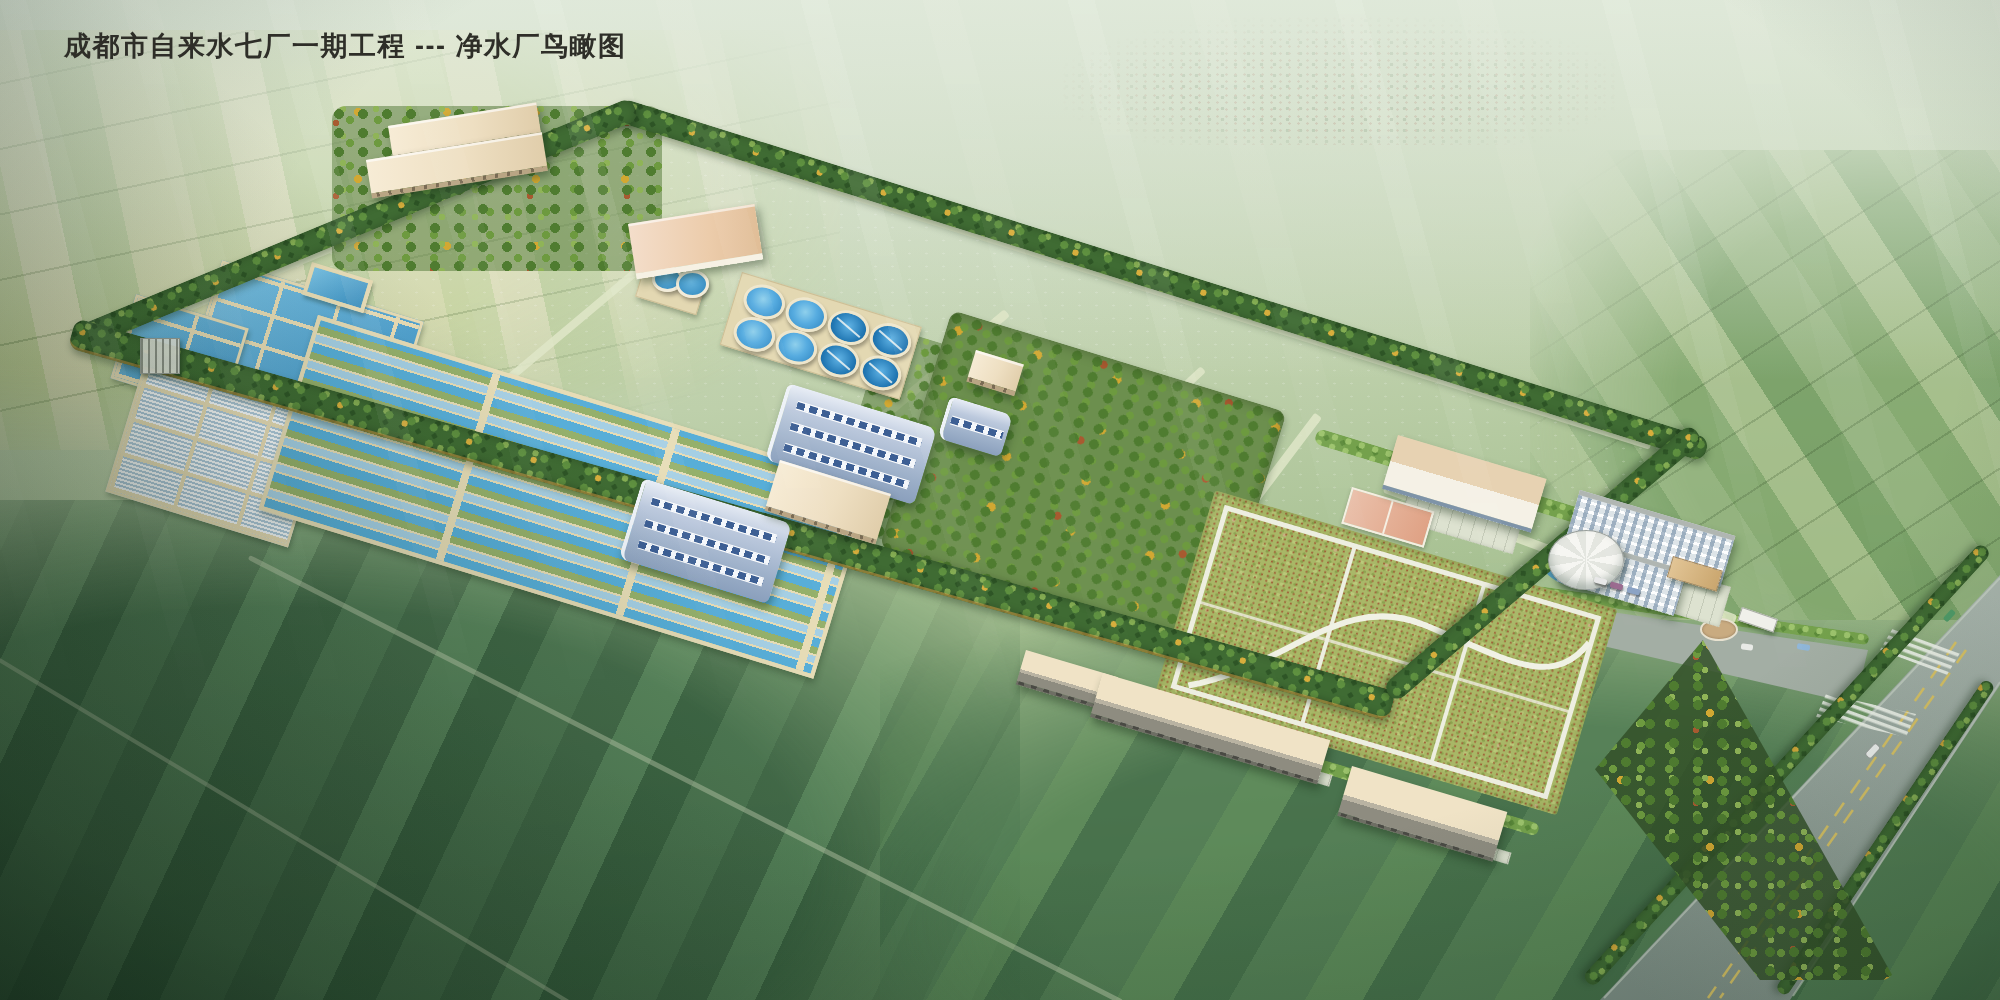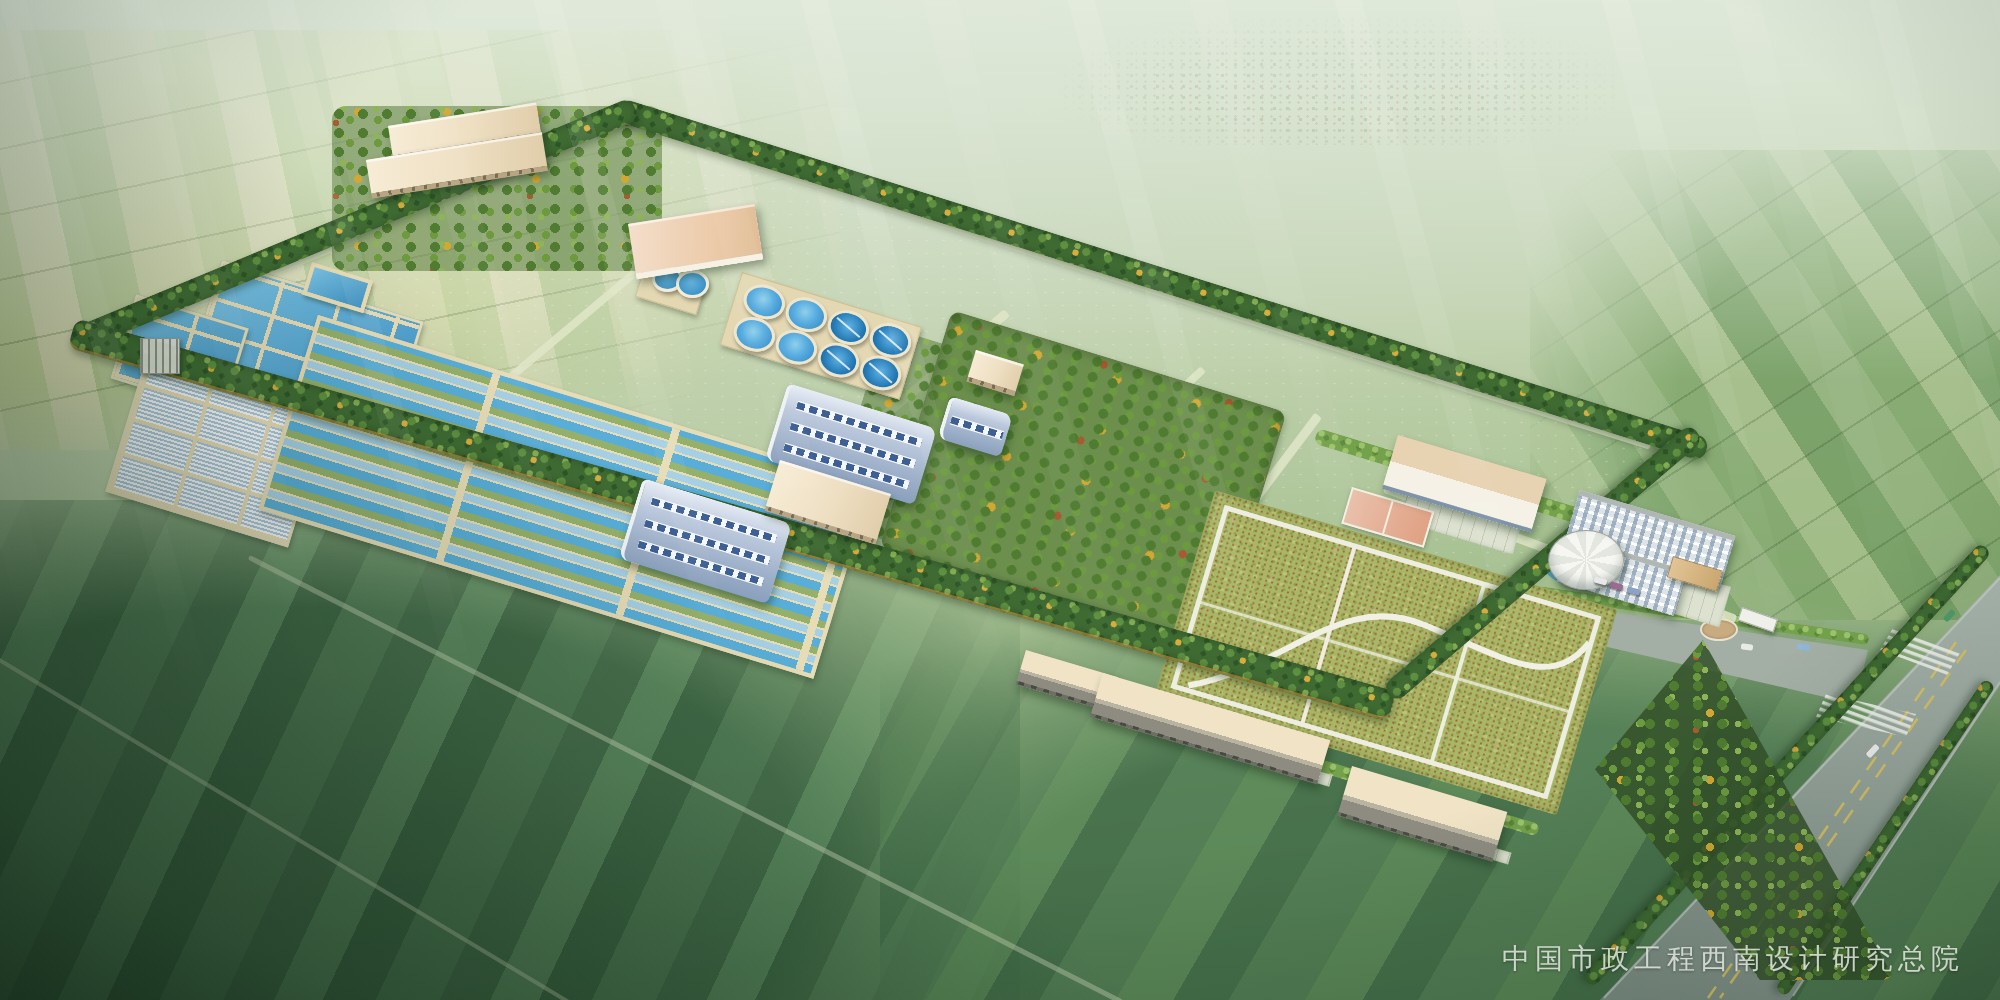--- a/index.html
+++ b/index.html
@@ -288,14 +288,14 @@
   <div class="abs bldg garage" style="left:1352px;top:766px;width:162px;height:48px;transform:rotate(16.5deg);"></div>
 
   <div class="abs treeline" style="left:622px;top:98px;width:1140px;height:24px;transform:rotate(17.4deg);"></div>
   <div class="abs treeline" style="left:78px;top:326px;width:598px;height:24px;transform:rotate(-22.5deg);"></div>
   <div class="abs treeline" style="left:76px;top:318px;width:1372px;height:28px;transform:rotate(15.8deg);border-bottom:3px solid rgba(200,140,60,.55);"></div>
   <div class="abs treeline" style="left:1704px;top:440px;width:405px;height:22px;transform:rotate(139.5deg);"></div>
 
   <div class="abs rays"></div>
   <div class="abs vignette"></div>
 
-  <div class="credit">中国市政工程西南设计研究总院</div>
+  <div class="title">成都市自来水七厂一期工程 --- 净水厂鸟瞰图</div>
 </div>
 
 </body></html>

